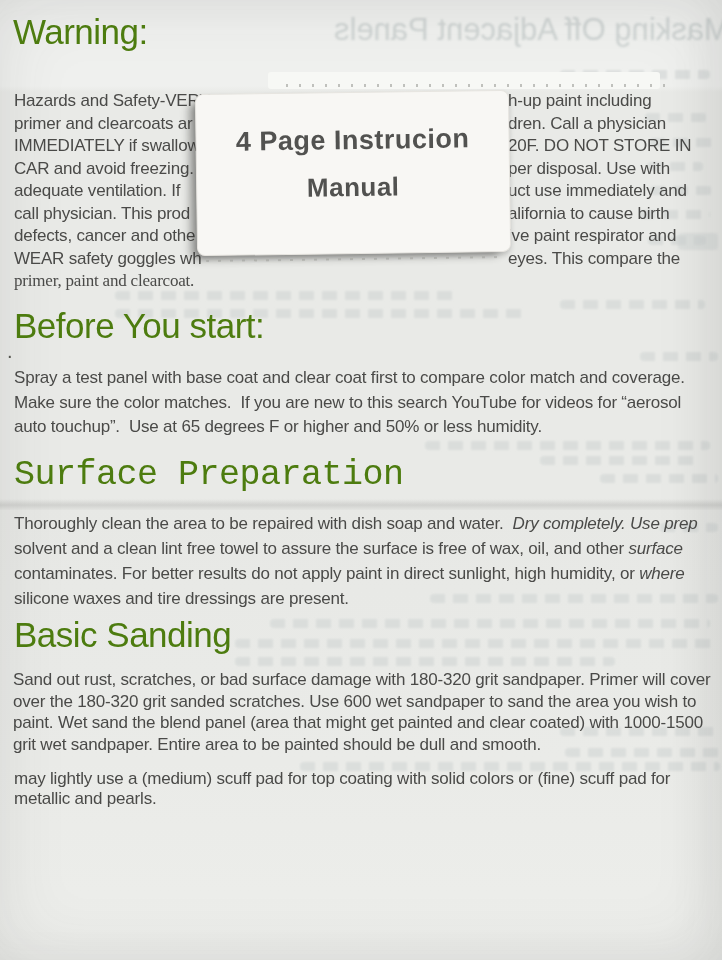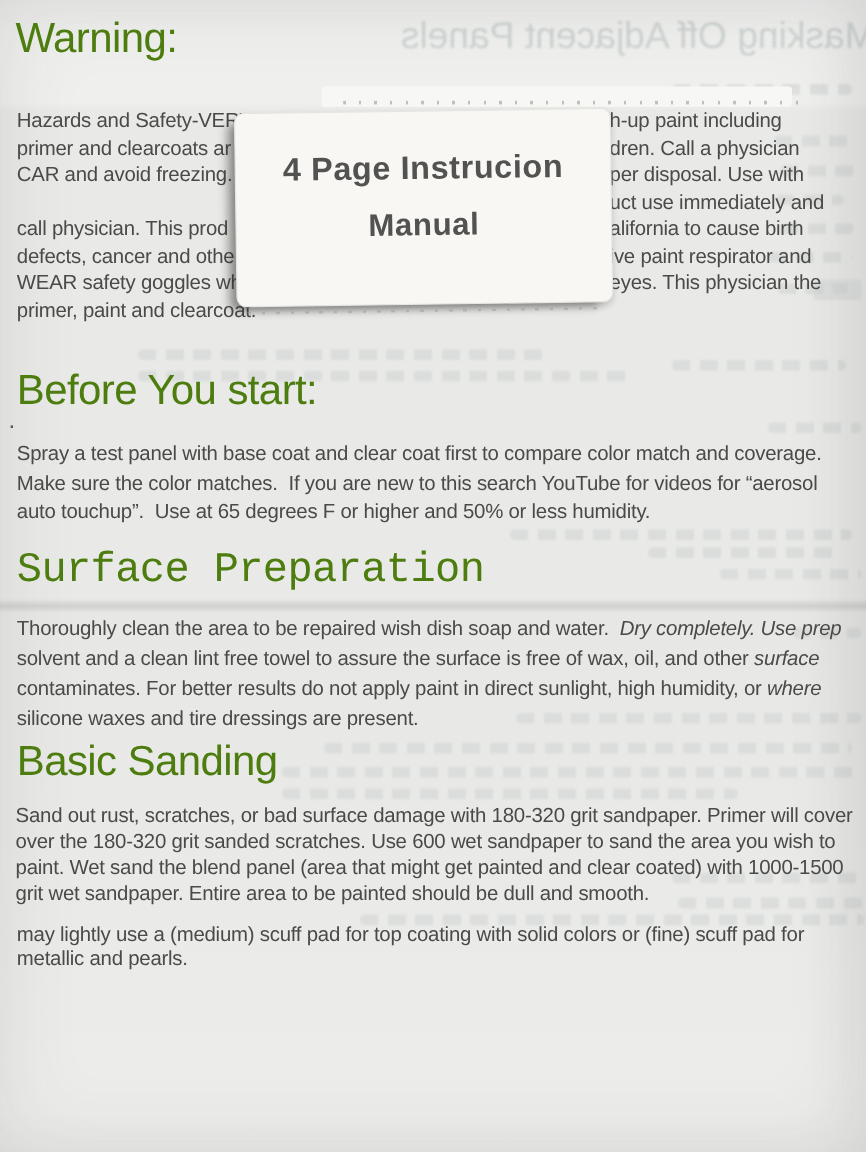--- a/index.html
+++ b/index.html
@@ -18,21 +18,21 @@
   .it{font-style:italic;}
   .lh245 .t-line{line-height:24.5px;}
   .lh25 .t-line{line-height:25px;}
   .lh215 .t-line{line-height:21.5px;}
   .lh20 .t-line{line-height:20.2px;}
   
   .w-par{position:absolute;left:14px;top:90px;width:700px;font-size:17px;letter-spacing:-0.2px;z-index:1;}
   .w-row{position:relative;height:22.5px;line-height:22.5px;white-space:pre;}
   .w-left{position:absolute;left:0;top:0;}
   .w-right{position:absolute;left:494px;top:0;}
-  .w-tail{height:22.5px;line-height:22.5px;white-space:pre;}
+  .w-tail{height:22.5px;line-height:22.5px;white-space:pre;font-family:Liberation Serif, serif;}
   
   .tear-strip{position:absolute;left:268px;top:72px;width:392px;height:17px;background:#f7f8f5;border-radius:3px;filter:blur(0.6px);z-index:3;}
   .perf-dots{position:absolute;left:286px;top:84px;width:384px;height:3px;z-index:4;opacity:.65;
     background:repeating-linear-gradient(90deg,#a2a39e 0 2px,rgba(0,0,0,0) 2px 13px);}
   .sticker{position:absolute;left:196px;top:92px;width:312px;height:160px;background:#f8f7f4;
     border:1px solid #e7e5e0;border-radius:8px;transform:rotate(-0.8deg);z-index:5;
     box-shadow:-9px 6px 8px -3px rgba(45,45,43,0.45), 0 3px 5px rgba(45,45,43,0.20);}
   .sticker-l1{margin-top:32px;text-align:center;font-weight:bold;font-size:27px;color:#525250;letter-spacing:0.5px;white-space:nowrap;}
   .sticker-l2{margin-top:16px;text-align:center;font-weight:bold;font-size:26px;color:#525250;letter-spacing:0.5px;white-space:nowrap;}
   .sticker-perf{position:absolute;left:8px;bottom:-7px;width:296px;height:2px;opacity:.5;
@@ -81,25 +81,26 @@
   </div>
 
 <div class="tear-strip"></div>
 <div class="perf-dots"></div>
 
 <div class="h" style="left:13px;top:12px;">Warning:</div>
 <div class="w-par">
   <div>
       <div class="w-row"><span class="w-left">Hazards and Safety-VERY</span><span class="w-right">h-up paint including</span></div>
       <div class="w-row"><span class="w-left">primer and clearcoats ar</span><span class="w-right">dren. Call a physician</span></div>
+      <div class="w-row"><span class="w-left">IMMEDIATELY if swallow</span><span class="w-right">20F. DO NOT STORE IN</span></div>
       <div class="w-row"><span class="w-left">CAR and avoid freezing.</span><span class="w-right">per disposal. Use with</span></div>
-      <div class="w-row"><span class="w-right">uct use immediately and</span></div>
+      <div class="w-row"><span class="w-left">adequate ventilation. If</span><span class="w-right">uct use immediately and</span></div>
       <div class="w-row"><span class="w-left">call physician. This prod</span><span class="w-right">alifornia to cause birth</span></div>
       <div class="w-row"><span class="w-left">defects, cancer and othe</span><span class="w-right">ive paint respirator and</span></div>
-      <div class="w-row"><span class="w-left">WEAR safety goggles wh</span><span class="w-right">eyes. This physician the</span></div>
+      <div class="w-row"><span class="w-left">WEAR safety goggles wh</span><span class="w-right">eyes. This compare the</span></div>
     </div>
   <div class="w-tail">primer, paint and clearcoat.</div>
 </div>
 
 <div class="sticker">
   <div class="sticker-l1">4 Page Instrucion</div>
   <div class="sticker-l2">Manual</div>
   <div class="sticker-perf"></div>
 </div>
 
@@ -107,21 +108,21 @@
 <div class="stray">.</div>
 <div class="t-par lh245" style="left:14px;top:366px;">
     <span class="t-line"><span>Spray a test panel with base coat and clear coat first to compare color match and coverage.</span></span>
     <span class="t-line"><span>Make sure the color matches.  If you are new to this search YouTube for videos for “aerosol</span></span>
     <span class="t-line"><span>auto touchup”.  Use at 65 degrees F or higher and 50% or less humidity.</span></span>
   </div>
 
 <div class="h" style="left:14px;top:455px;font-family:Liberation Mono, monospace;">Surface Preparation</div>
 <div class="fold"></div>
 <div class="t-par lh25" style="left:14px;top:511px;">
-    <span class="t-line"><span>Thoroughly clean the area to be repaired wish dish soap and water.  </span><span class="it">Dry completely. Use prep</span></span>
+    <span class="t-line"><span>Thoroughly clean the area to be repaired with dish soap and water.  </span><span class="it">Dry completely. Use prep</span></span>
     <span class="t-line"><span>solvent and a clean lint free towel to assure the surface is free of wax, oil, and other </span><span class="it">surface</span></span>
     <span class="t-line"><span>contaminates. For better results do not apply paint in direct sunlight, high humidity, or </span><span class="it">where</span></span>
     <span class="t-line"><span>silicone waxes and tire dressings are present.</span></span>
   </div>
 
 <div class="h" style="left:14px;top:615px;">Basic Sanding</div>
 <div class="t-par lh215" style="left:13px;top:669px;">
     <span class="t-line"><span>Sand out rust, scratches, or bad surface damage with 180-320 grit sandpaper. Primer will cover</span></span>
     <span class="t-line"><span>over the 180-320 grit sanded scratches. Use 600 wet sandpaper to sand the area you wish to</span></span>
     <span class="t-line"><span>paint. Wet sand the blend panel (area that might get painted and clear coated) with 1000-1500</span></span>

